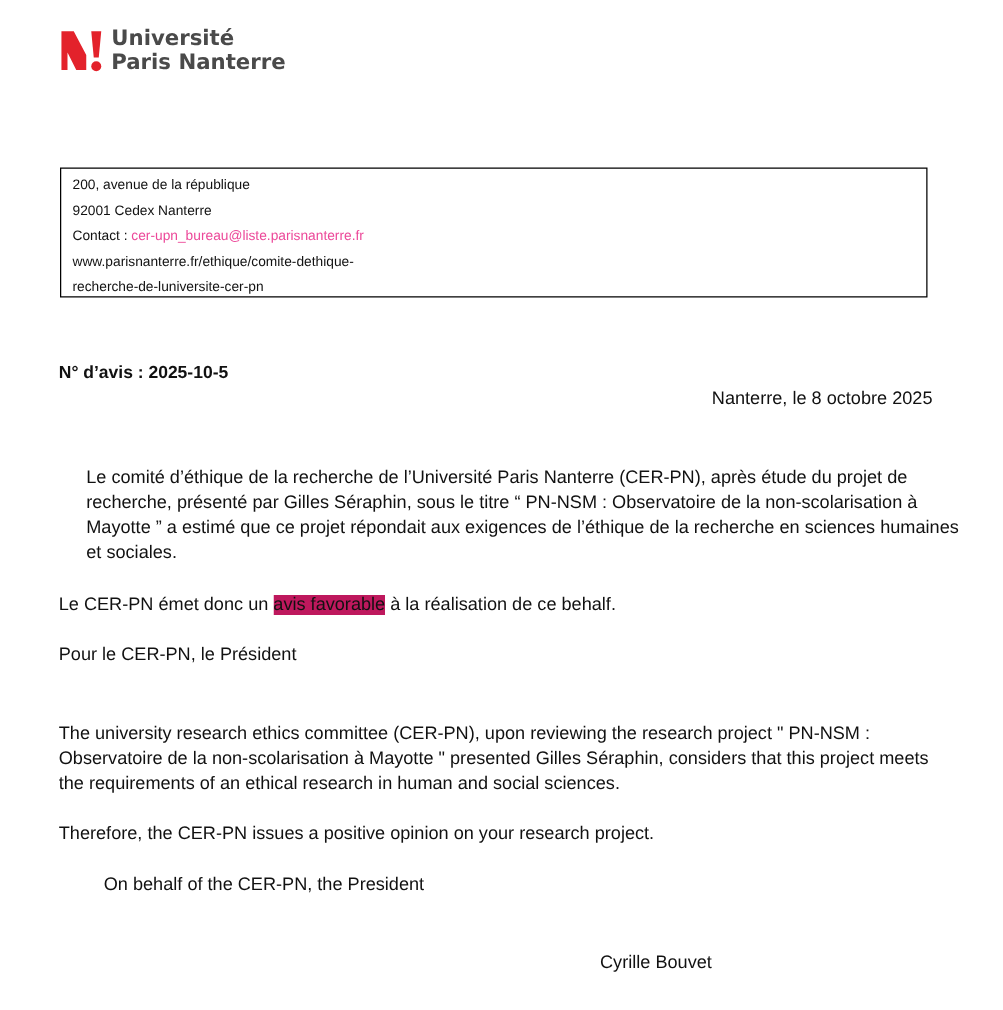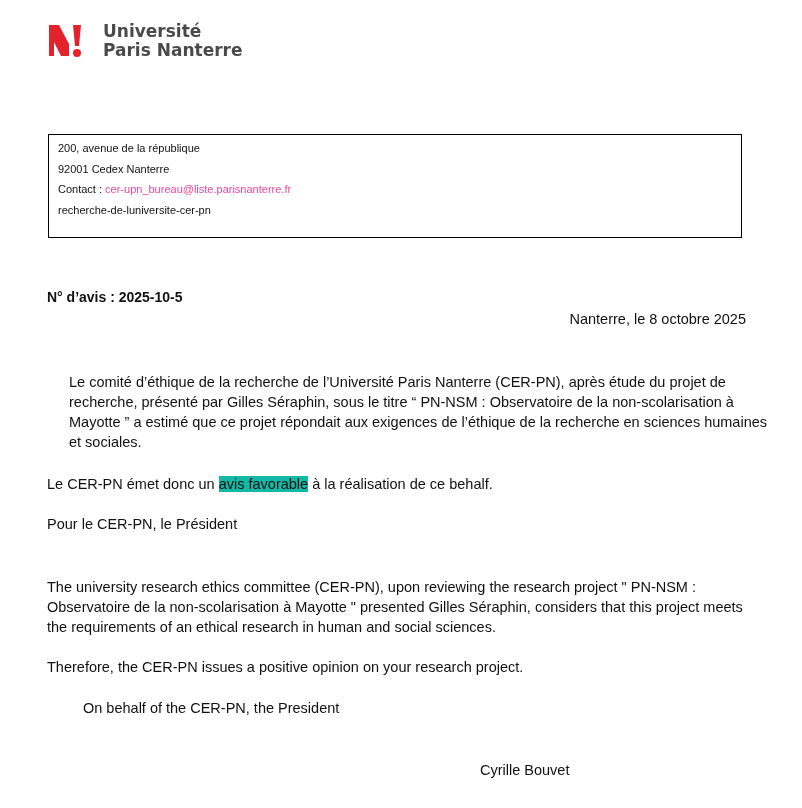--- a/index.html
+++ b/index.html
@@ -1,31 +1,31 @@
 <!DOCTYPE html>
 <html><head>
 <meta charset="utf-8">
 <style>
   html, body { margin: 0; padding: 0; background: #ffffff; }
   body { width: 802px; height: 808px; position: relative; overflow: hidden;
          font-family: "Liberation Sans", sans-serif; color: #111; }
   .logo { position: absolute; left: 49px; top: 22px; display: flex; align-items: center; }
   .logo-mark { width: 34px; height: 38px; position: relative; margin-right: 6px; }
   .logo-text { display: flex; flex-direction: column; line-height: 19px;
-               font-family: "DejaVu Sans", sans-serif; font-size: 17px; color: #4a4a4a; font-weight: bold; margin-left: 14px; }
+               font-family: "DejaVu Sans", sans-serif; font-size: 17px; color: #4a4a4a; font-weight: bold; }
   .info-table { position: absolute; left: 48px; top: 134px; width: 694px; height: 104px;
                 border: 1px solid #000; display: flex; box-sizing: border-box; }
   .info-left { width: 335px; border-right: 1px solid #000; padding: 3px 8px; box-sizing: border-box;
                font-weight: bold; font-size: 13.5px; line-height: 20.5px; }
   .info-right { flex: 1; padding: 3px 9px; box-sizing: border-box; font-size: 11px; line-height: 20.5px; }
   .info-right a { color: #ec4899; text-decoration: none; }
   .avis-num { position: absolute; left: 47px; top: 289px; font-weight: bold; font-size: 14px; }
   .date { position: absolute; right: 56px; top: 311px; font-size: 14.5px; }
   .para { position: absolute; left: 47px; width: 710px; font-size: 14.5px; line-height: 20px; margin: 0; }
-  .hl { background: #14b8a6; }
+  .hl { background: #be185d; }
   .signature { position: absolute; left: 480px; top: 762px; font-size: 14.5px; }
 </style>
 </head>
 <body>
 
 <div class="logo">
   <div class="logo-mark">
     <svg width="34" height="38" viewBox="0 0 34 38">
       <polygon points="0,3 10,3 20,22 20,3 20,3 20,34 12,34 5,20 5,34 0,34" fill="#e3222b"></polygon>
       <polygon points="24,3 32,3 30,24 26,24" fill="#e3222b"></polygon>
@@ -36,20 +36,21 @@
     <span>Université</span>
     <span>Paris Nanterre</span>
   </div>
 </div>
 
 <div class="info-table">
   <div class="info-right">
     <div>200, avenue de la république</div>
     <div>92001 Cedex Nanterre</div>
     <div><span>Contact : </span><a>cer-upn_bureau@liste.parisnanterre.fr</a></div>
+    <div>www.parisnanterre.fr/ethique/comite-dethique-</div>
     <div>recherche-de-luniversite-cer-pn</div>
   </div>
 </div>
 
 <div class="avis-num">N° d’avis : 2025-10-5</div>
 <div class="date">Nanterre, le 8 octobre 2025</div>
 
 <p class="para" style="top:372px;margin-left:22px;">Le comité d’éthique de la recherche de l’Université Paris Nanterre (CER-PN), après étude du projet de recherche, présenté par Gilles Séraphin, sous le titre “ PN-NSM : Observatoire de la non-scolarisation à Mayotte ” a estimé que ce projet répondait aux exigences de l’éthique de la recherche en sciences humaines et sociales.</p>
 <p class="para" style="top:474px;"><span>Le CER-PN émet donc un </span><span class="hl">avis favorable</span><span> à la réalisation de ce behalf.</span></p>
 <p class="para" style="top:514px;">Pour le CER-PN, le Président</p>

